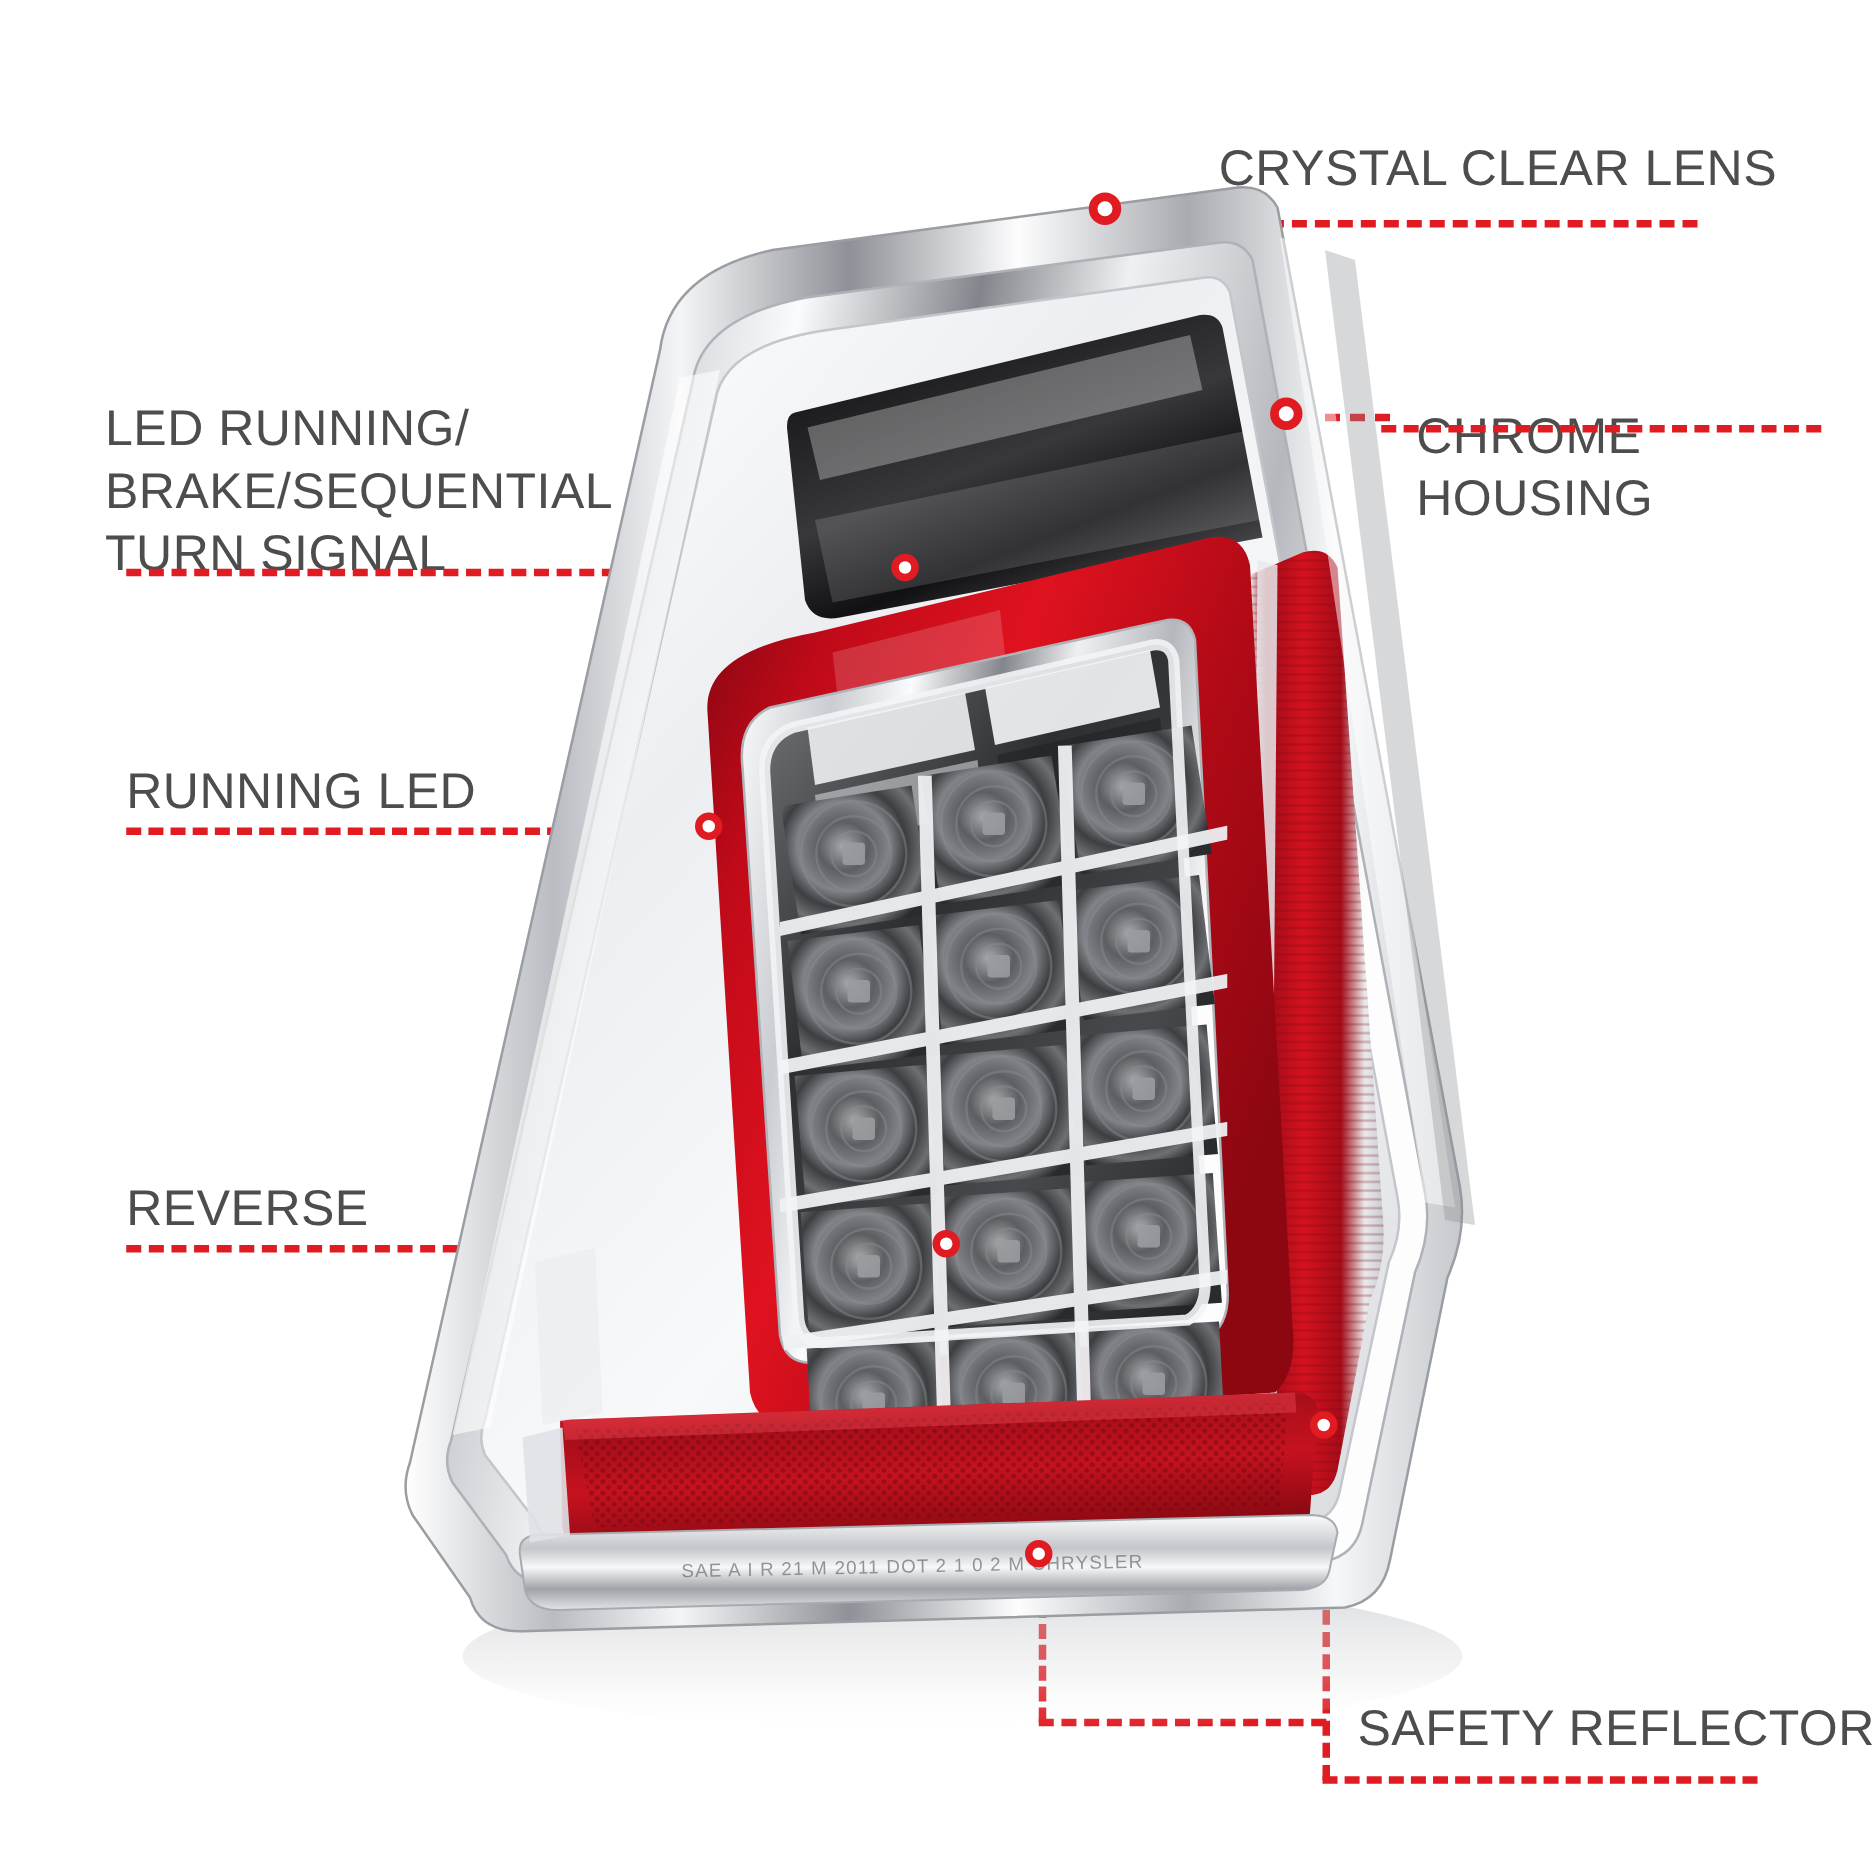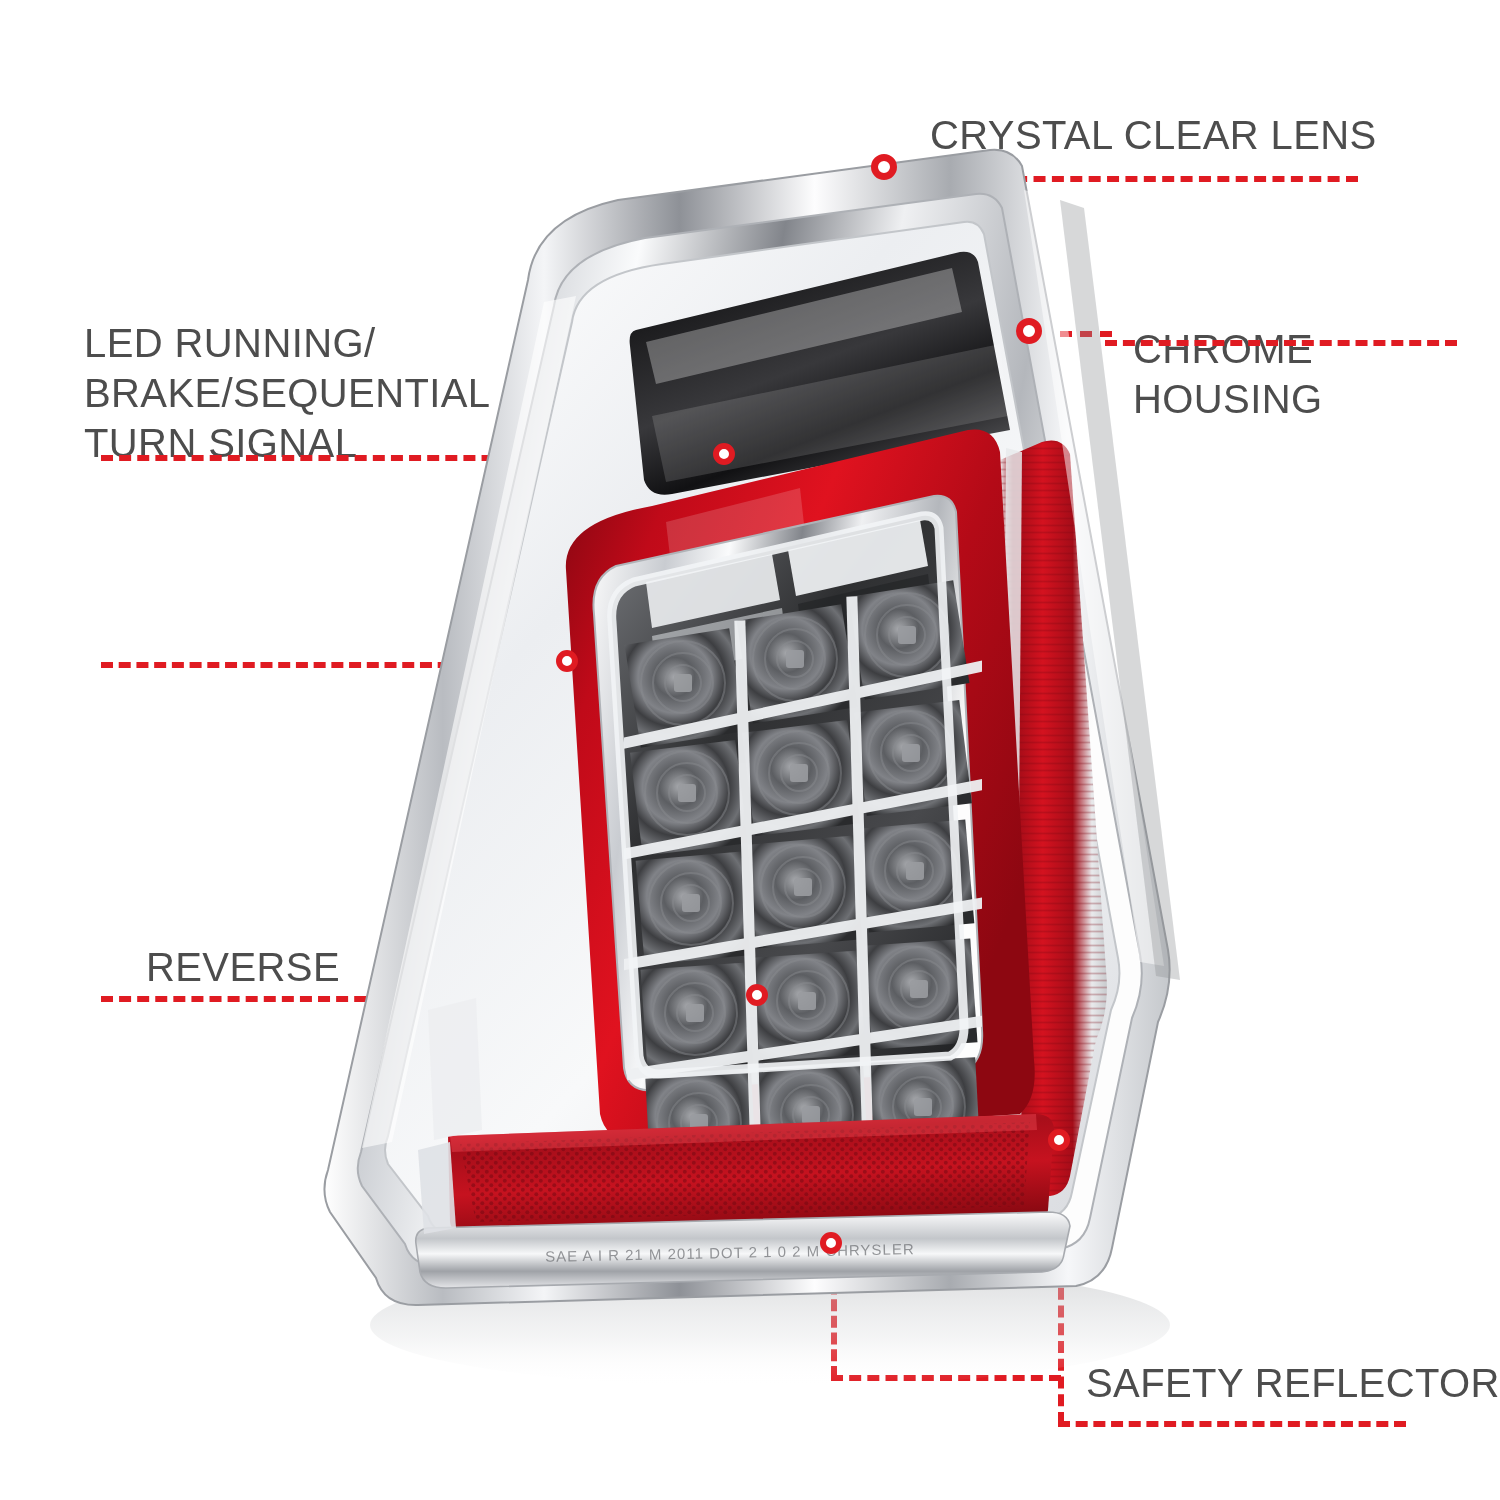--- a/index.html
+++ b/index.html
@@ -392,40 +392,41 @@
 
       <path d="M118,1020 L150,1012 L156,1098 L124,1104 Z" fill="#dfe1e5" opacity="0.9"></path>
       <path d="M128,880 L176,868 L182,1000 L134,1010 Z" fill="#eceef0" opacity="0.8"></path>
 
       <path d="M244,172 L276,166 L92,1012 L62,1018 Z" fill="#ffffff" opacity="0.6"></path>
       <path d="M724,60 L748,66 L864,836 L840,832 Z" fill="#ffffff" opacity="0.5"></path>
       <path d="M760,70 L784,78 L880,850 L856,846 Z" fill="#8b8e93" opacity="0.35"></path>
     </svg>
   </div>
 
-  <div class="callout-label right-side" style="left:930px; top:110px;">CRYSTAL CLEAR LENS</div>
+  <div class="callout-label right-side" style="left:975px; top:110px;">CRYSTAL CLEAR LENS</div>
   <div class="dash-h" style="left:960px; top:176px; width:398px;"></div>
   <div class="dash-h" style="left:893px; top:167px; width:70px;"></div>
   <div class="marker-ring" style="left:884px; top:167px;"></div>
 
   <div class="callout-label right-side" style="left:1133px; top:276px;margin-top:48px;">CHROME HOUSING</div>
   <div class="dash-h" style="left:1105px; top:340px; width:352px;"></div>
   <div class="dash-h" style="left:1040px; top:331px; width:72px;"></div>
   <div class="marker-ring" style="left:1029px; top:331px;"></div>
 
   <div class="callout-label left-side" style="left:84px; top:318px; width:420px;">LED RUNNING/
 BRAKE/SEQUENTIAL
 TURN SIGNAL</div>
   <div class="dash-h" style="left:101px; top:455px; width:610px;"></div>
   <div class="marker-dot" style="left:724px; top:454px;"></div>
 
+  <div class="callout-label left-side" style="left:101px; top:608px;">RUNNING LED</div>
   <div class="dash-h" style="left:101px; top:662px; width:455px;"></div>
   <div class="marker-dot" style="left:567px; top:661px;"></div>
 
-  <div class="callout-label left-side" style="left:101px; top:942px;margin-left:45px;">REVERSE</div>
+  <div class="callout-label left-side" style="left:101px; top:942px;">REVERSE</div>
   <div class="dash-h" style="left:101px; top:996px; width:645px;"></div>
   <div class="marker-dot" style="left:757px; top:995px;"></div>
 
   <div class="callout-label right-side" style="left:1086px; top:1358px;">SAFETY REFLECTOR</div>
   <div class="dash-h" style="left:1058px; top:1421px; width:348px;"></div>
 
   <div class="dash-v" style="left:831px; top:1249px; height:129px;"></div>
   <div class="marker-dot" style="left:831px; top:1243px;"></div>
 
   <div class="dash-h" style="left:831px; top:1375px; width:230px;"></div>

